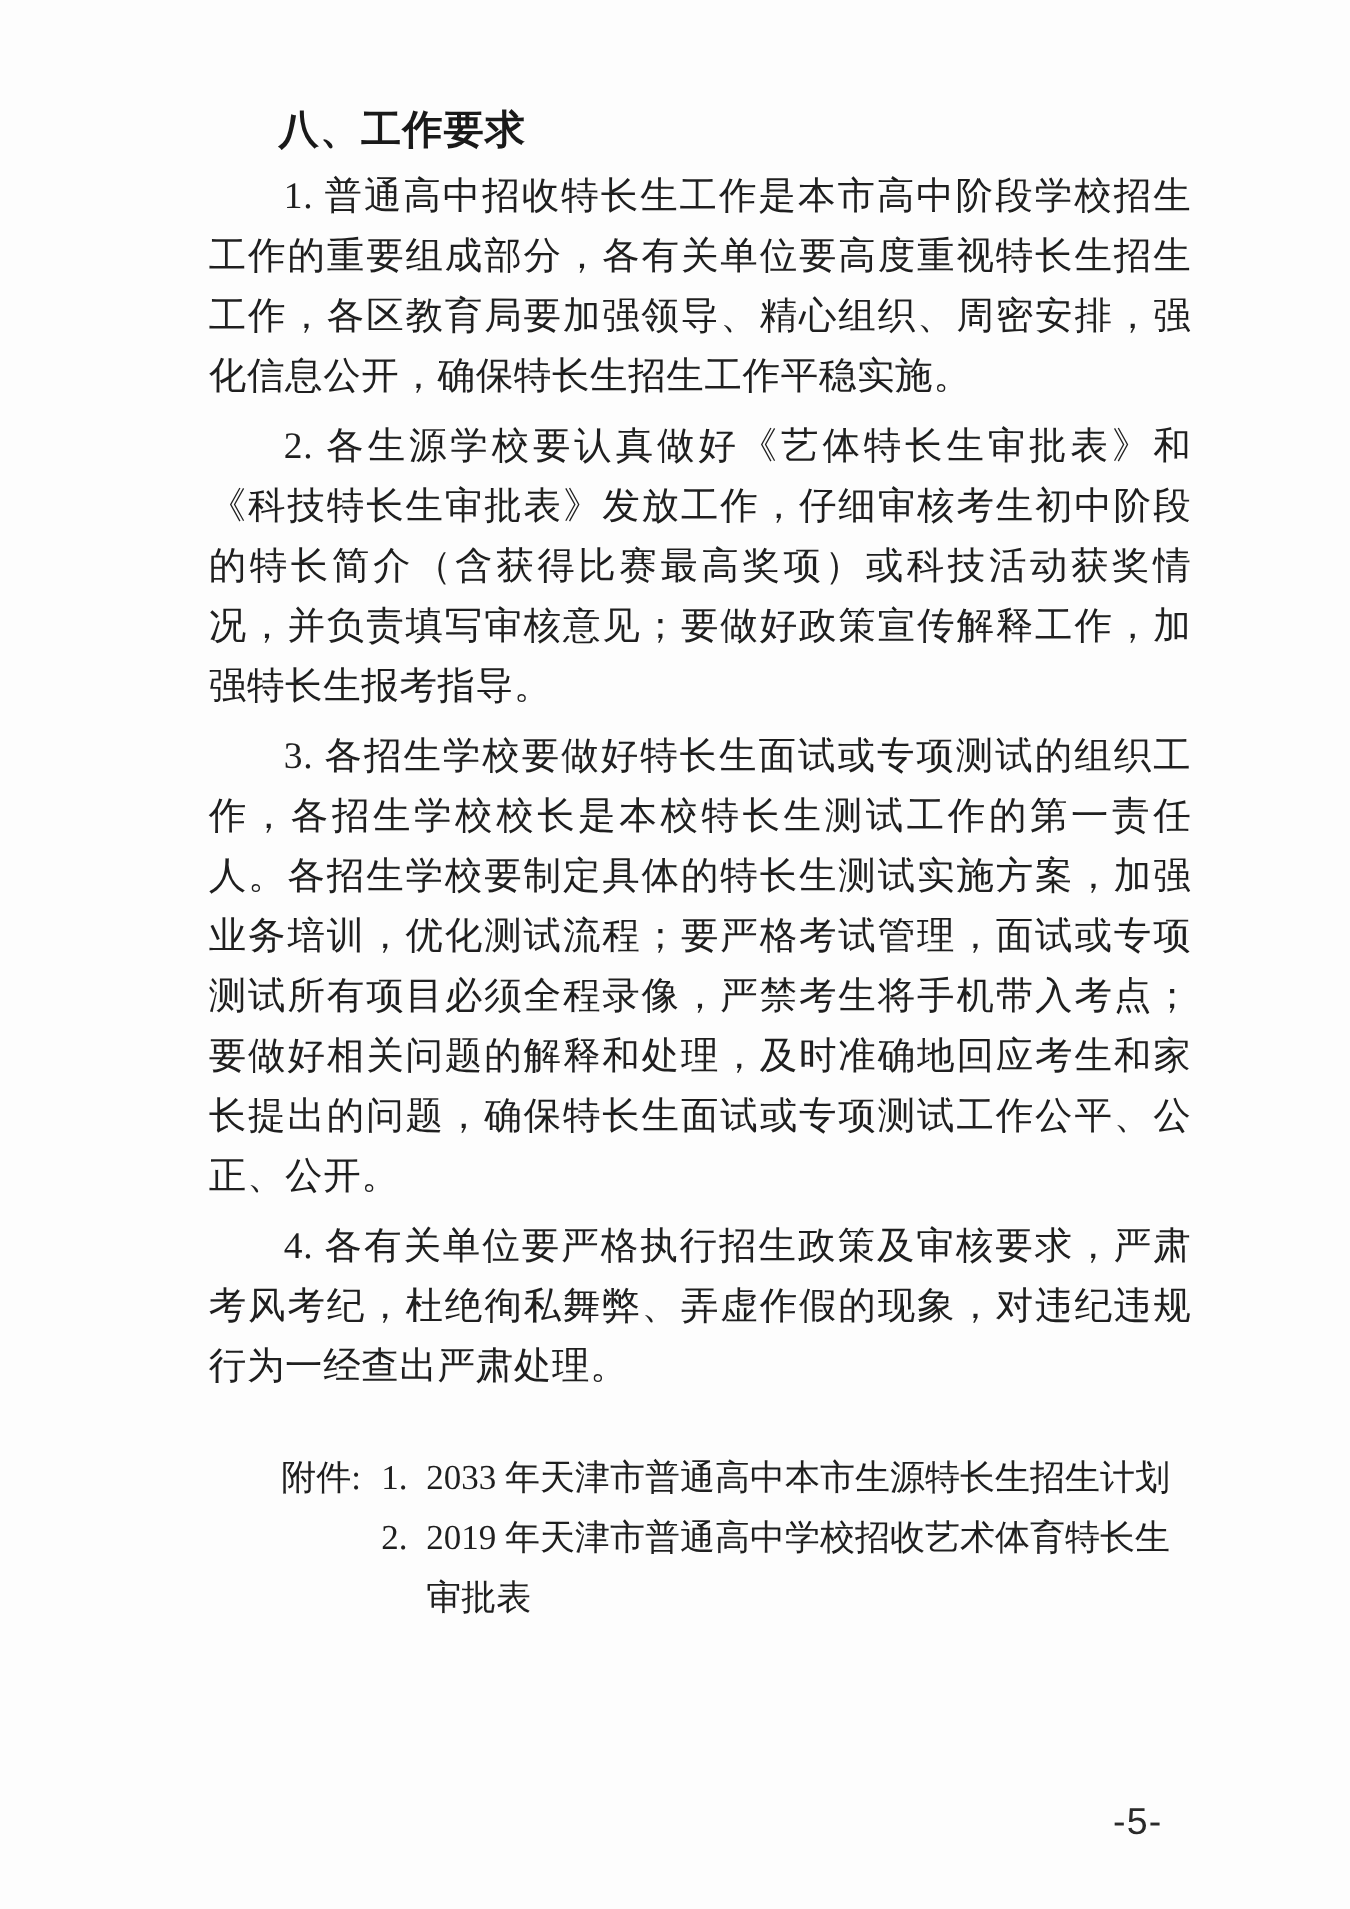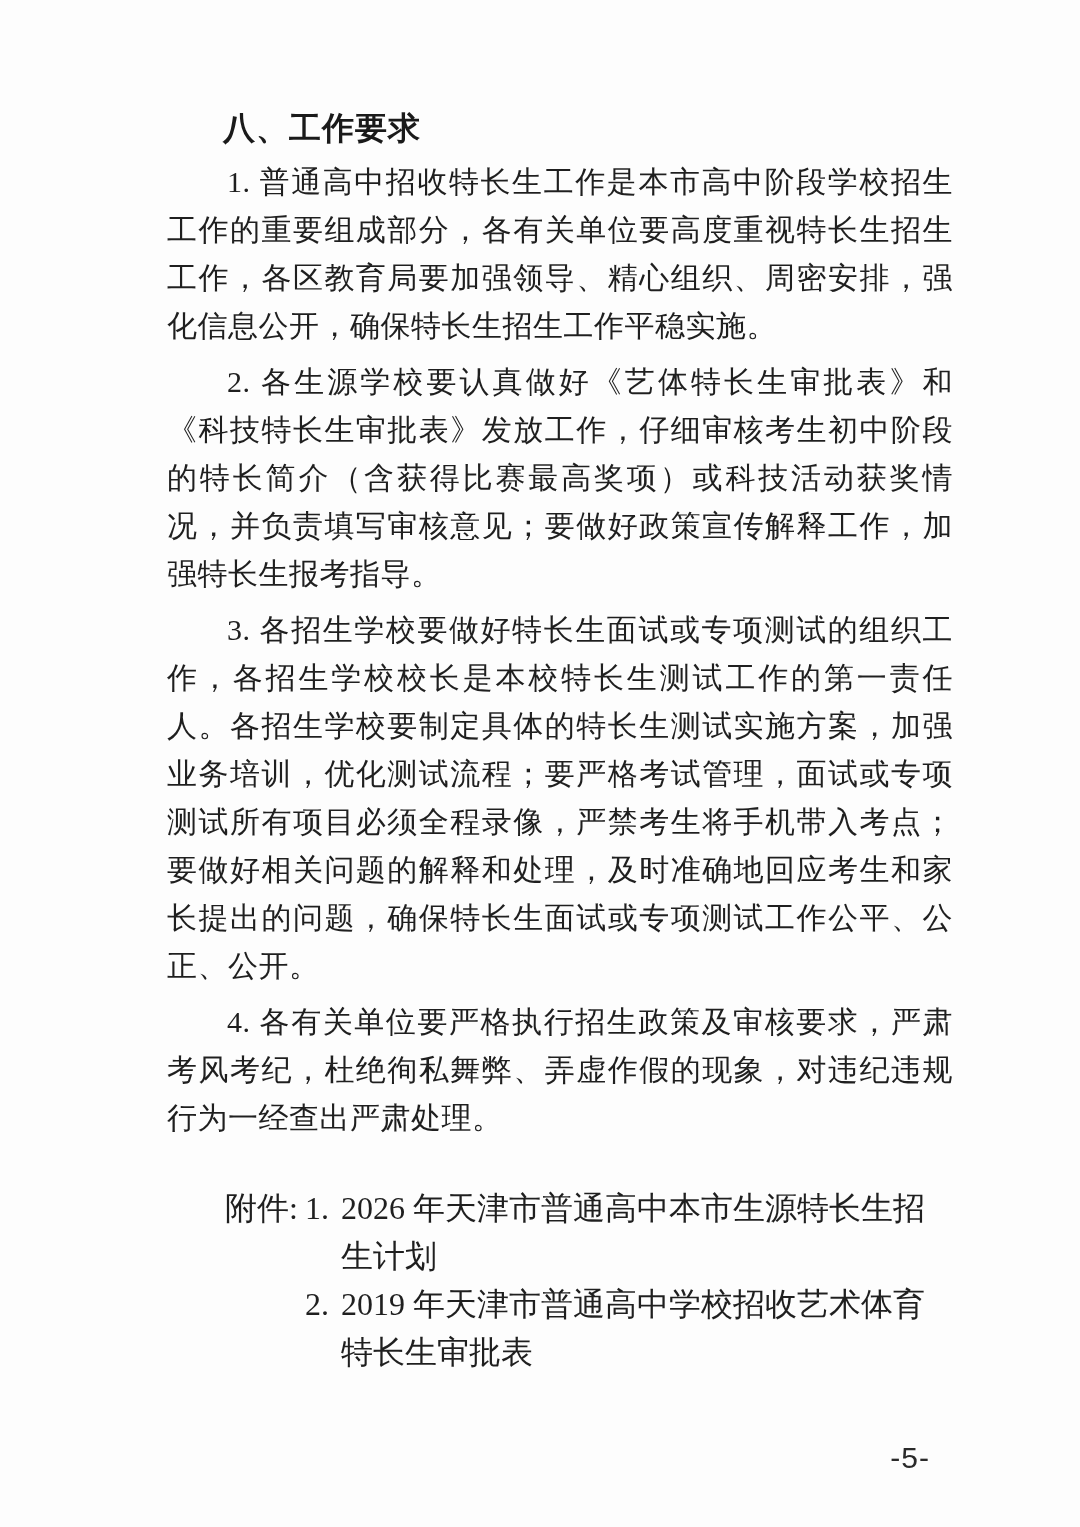--- a/index.html
+++ b/index.html
@@ -15,21 +15,21 @@
     font-family: "Liberation Serif", "DejaVu Serif", serif;
     color: #1f1f1f;
   }
   .page {
     position: absolute;
     top: 0; left: 0;
     width: 1080px;
     height: 1527px;
     background: #fdfdfd;
     box-sizing: border-box;
-    padding: 104px 127px 0 167px;
+    padding: 79px 127px 0 167px;
   }
   .doc-heading {
     font-family: "Liberation Sans", "DejaVu Sans", sans-serif;
     font-weight: 700;
     font-size: 32px;
     line-height: 48px;
     color: #1a1a1a;
     text-indent: 1.75em;
     margin: 0 0 6px 0;
     letter-spacing: 1px;
@@ -39,21 +39,21 @@
     line-height: 48px;
     text-align: justify;
     text-justify: inter-ideograph;
     text-indent: 2em;
     margin: 0 0 8px 0;
     letter-spacing: 0.5px;
   }
   .attachments {
     margin-top: 42px;
     margin-left: 58px;
-    font-size: 32px;
+    font-size: 28px;
     line-height: 48px;
     display: flex;
     align-items: flex-start;
   }
   .attach-label {
     flex: 0 0 auto;
     width: 80px;
     white-space: nowrap;
   }
   .attach-list {
@@ -95,21 +95,21 @@
 
   <p class="doc-para">3. 各招生学校要做好特长生面试或专项测试的组织工作，各招生学校校长是本校特长生测试工作的第一责任人。各招生学校要制定具体的特长生测试实施方案，加强业务培训，优化测试流程；要严格考试管理，面试或专项测试所有项目必须全程录像，严禁考生将手机带入考点；要做好相关问题的解释和处理，及时准确地回应考生和家长提出的问题，确保特长生面试或专项测试工作公平、公正、公开。</p>
 
   <p class="doc-para">4. 各有关单位要严格执行招生政策及审核要求，严肃考风考纪，杜绝徇私舞弊、弄虚作假的现象，对违纪违规行为一经查出严肃处理。</p>
 
   <div class="attachments">
     <span class="attach-label">附件:</span>
     <div class="attach-list">
       <div class="attach-item">
         <span class="attach-marker">1.</span>
-        <span class="attach-text">2026 年天津市普通高中本市生源特长生招生计划</span>
+        <span class="attach-text">2033 年天津市普通高中本市生源特长生招生计划</span>
       </div>
       <div class="attach-item">
         <span class="attach-marker">2.</span>
         <span class="attach-text">2019 年天津市普通高中学校招收艺术体育特长生审批表</span>
       </div>
     </div>
   </div>
 
   <div class="page-number">-5-</div>
 

